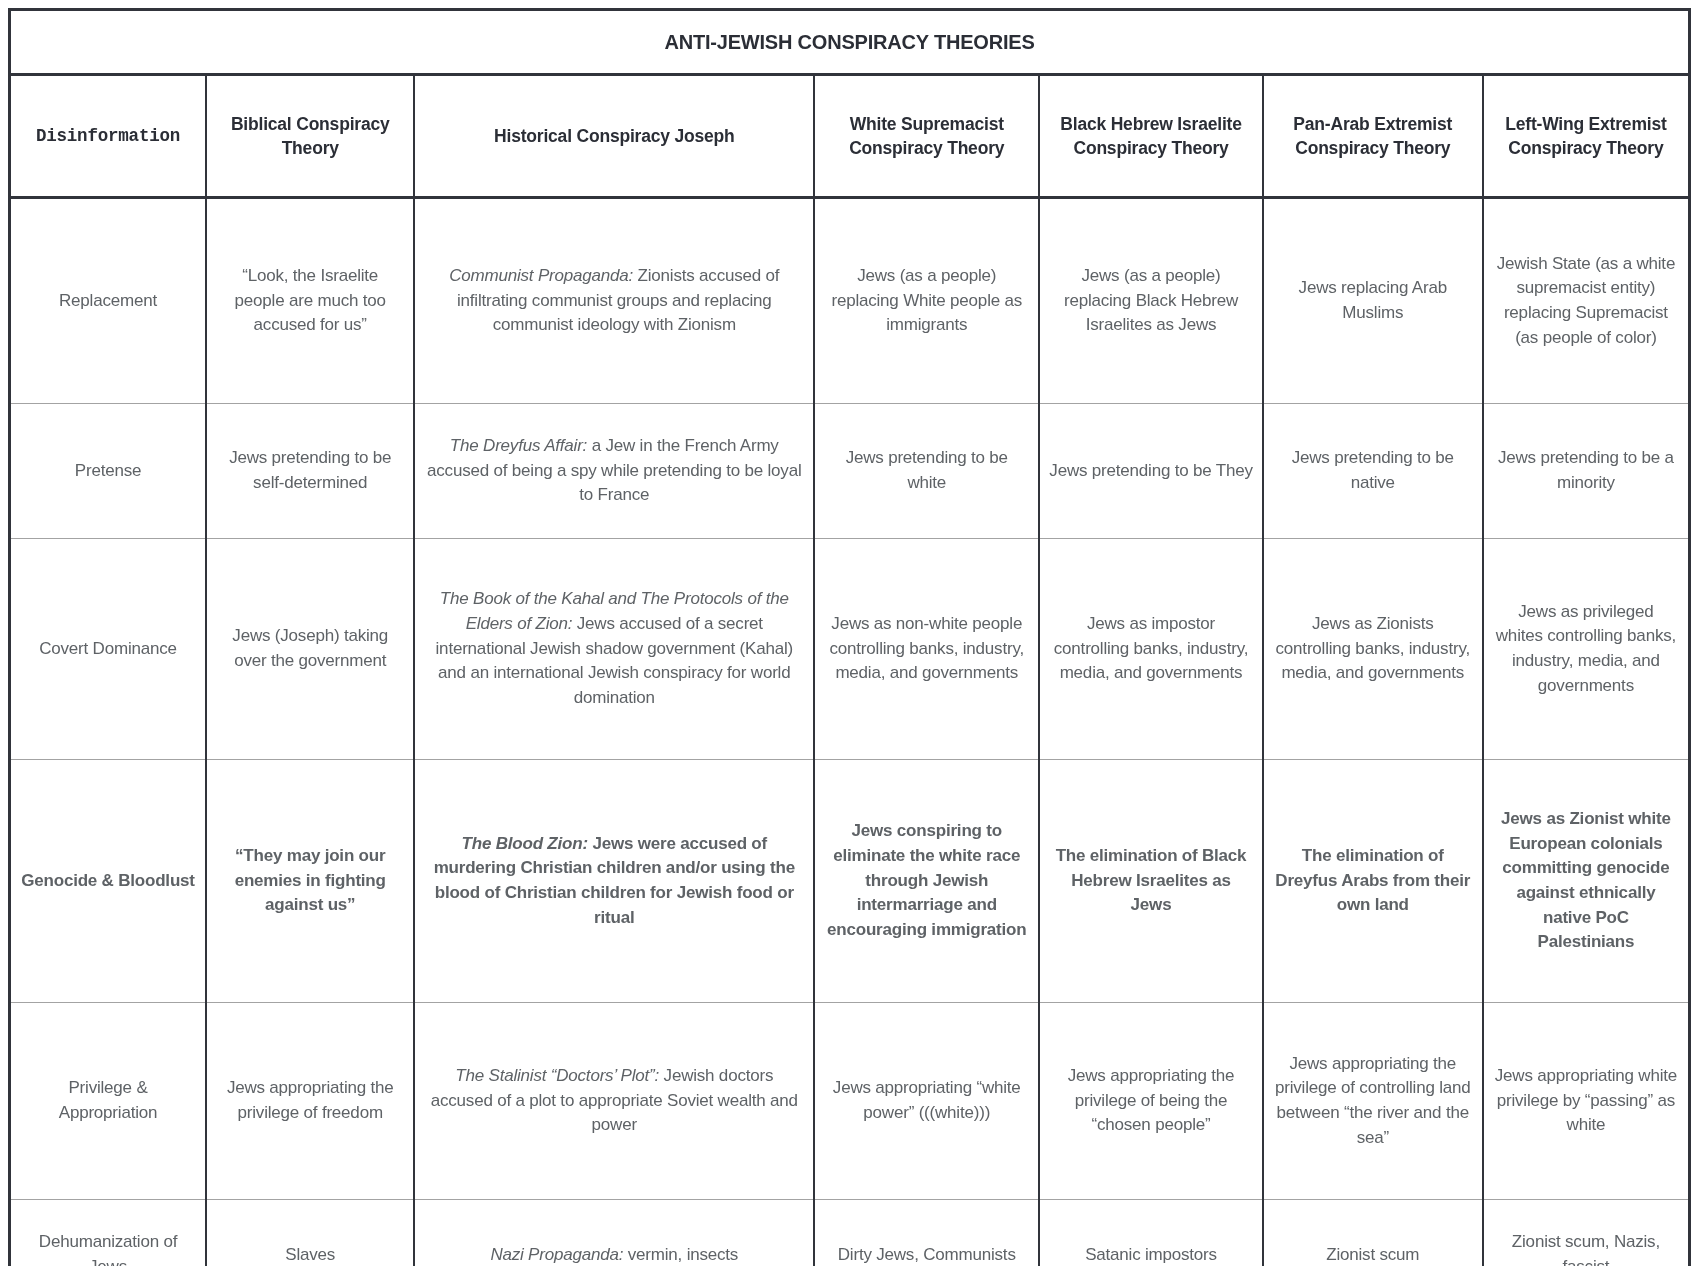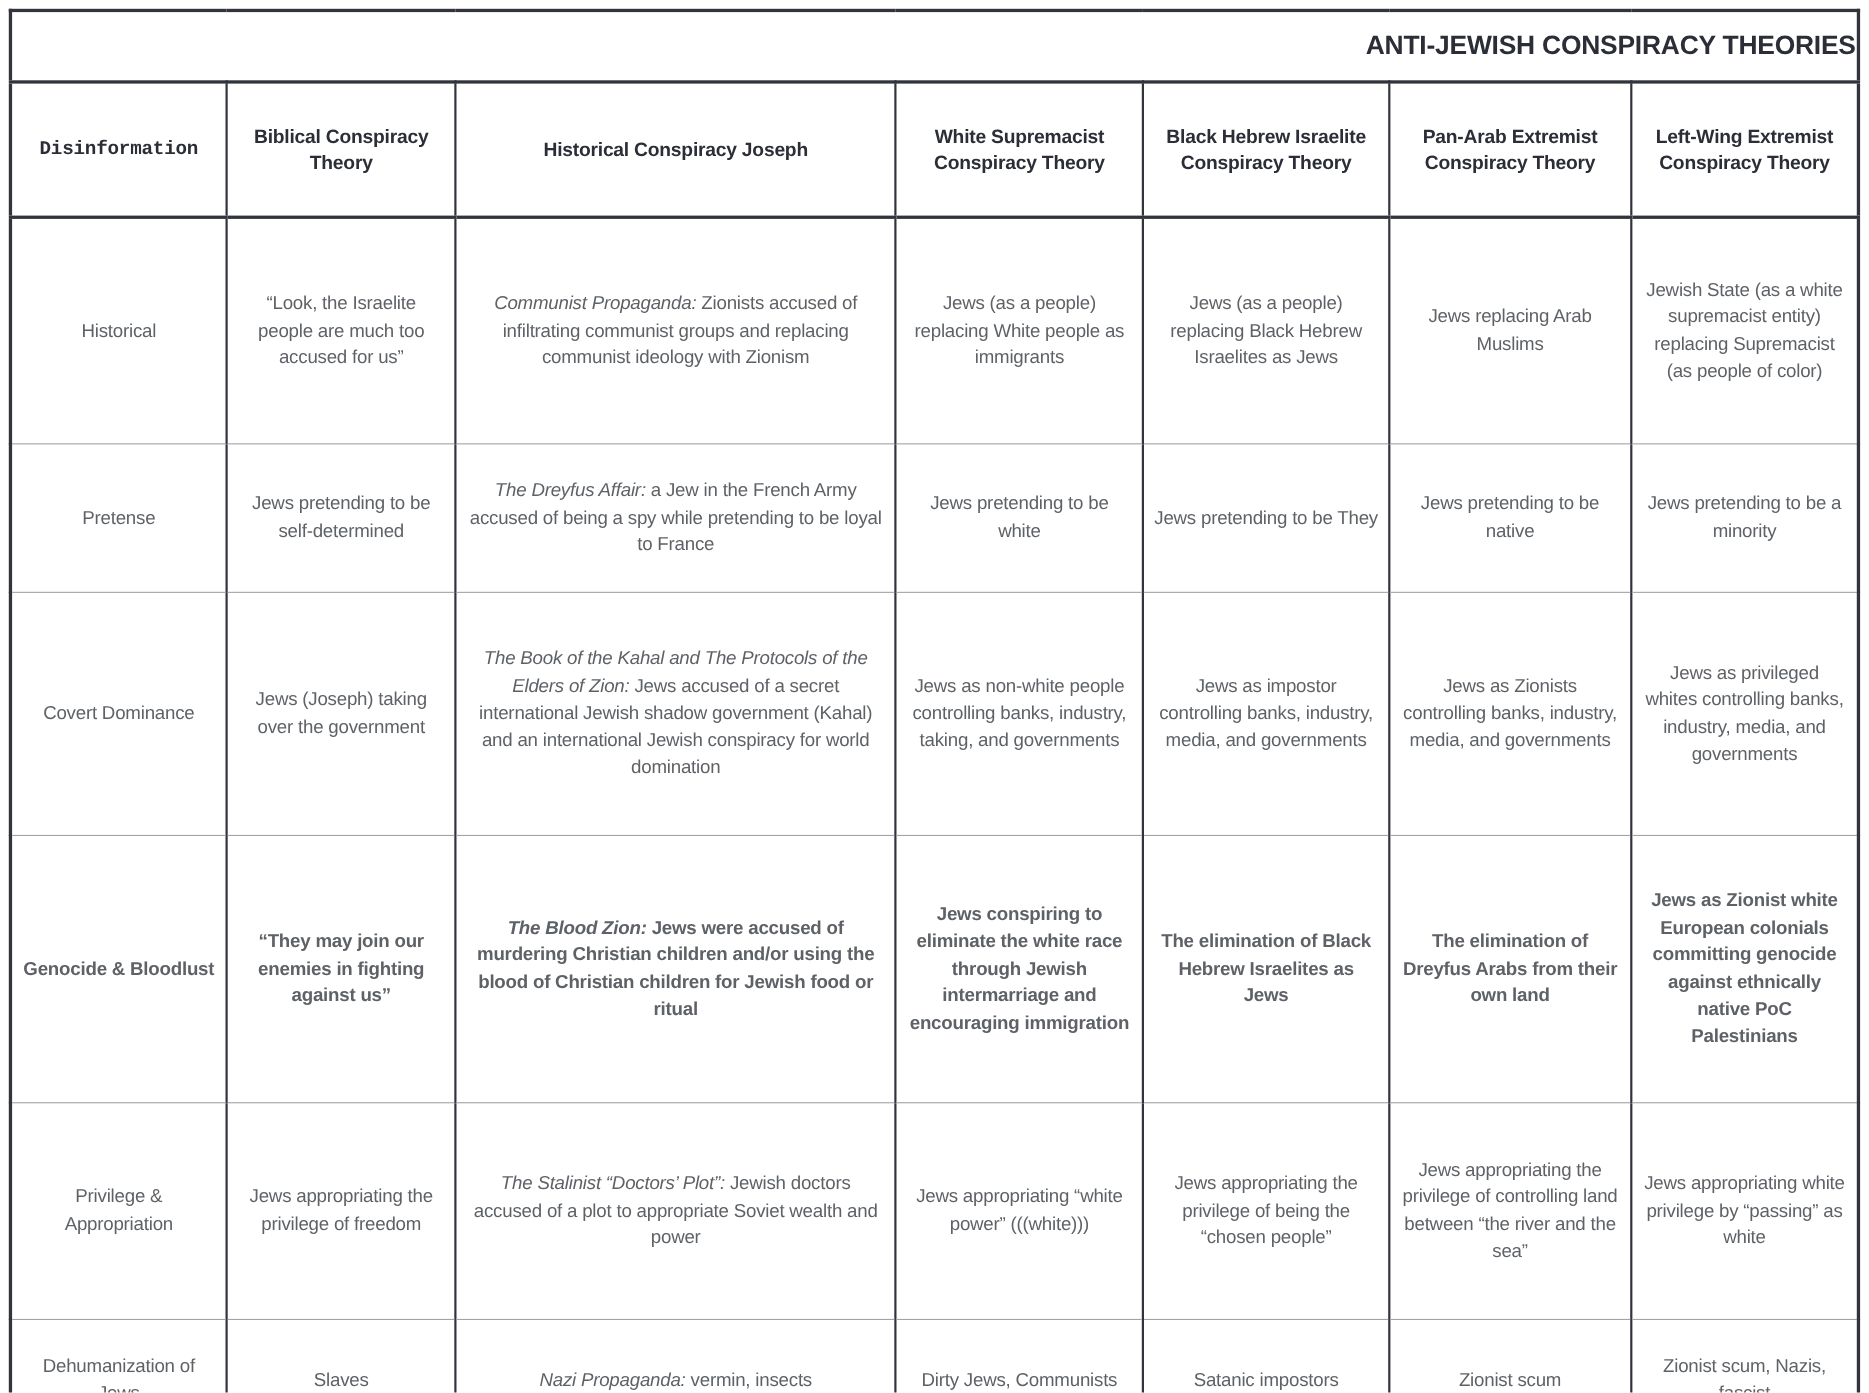--- a/index.html
+++ b/index.html
@@ -17,23 +17,23 @@
     padding: 8px 8px 0 8px;
   }
   table.conspiracy-table {
     width: 1683px;
     border-collapse: collapse;
     table-layout: fixed;
     border: 3px solid #31343b;
   }
   td.title-cell {
     height: 60px;
-    text-align: right;
+    text-align: center;
     vertical-align: middle;
-    font-size: 24px;
+    font-size: 20px;
     font-weight: 700;
     letter-spacing: -0.2px;
     color: #2b2e36;
     border-bottom: 3px solid #31343b;
   }
   th.col-header {
     height: 112px;
     text-align: center;
     vertical-align: middle;
     font-size: 17.5px;
@@ -88,21 +88,21 @@
         <th class="col-header">Disinformation</th>
         <th class="col-header">Biblical Conspiracy Theory</th>
         <th class="col-header">Historical Conspiracy Joseph</th>
         <th class="col-header">White Supremacist Conspiracy Theory</th>
         <th class="col-header">Black Hebrew Israelite Conspiracy Theory</th>
         <th class="col-header">Pan-Arab Extremist Conspiracy Theory</th>
         <th class="col-header">Left-Wing Extremist Conspiracy Theory</th>
       </tr>
 
       <tr class="r1">
-        <td class="row-label">Historical</td>
+        <td class="row-label">Replacement</td>
         <td class="body-cell">“Look, the Israelite people are much too accused for us”</td>
         <td class="body-cell"><span class="lead-italic">Communist Propaganda:</span><span> Zionists accused of infiltrating communist groups and replacing communist ideology with Zionism</span></td>
         <td class="body-cell">Jews (as a people) replacing White people as immigrants</td>
         <td class="body-cell">Jews (as a people) replacing Black Hebrew Israelites as Jews</td>
         <td class="body-cell">Jews replacing Arab Muslims</td>
         <td class="body-cell">Jewish State (as a white supremacist entity) replacing Supremacist (as people of color)</td>
       </tr>
 
       <tr class="r2">
         <td class="row-label">Pretense</td>
@@ -111,21 +111,21 @@
         <td class="body-cell">Jews pretending to be white</td>
         <td class="body-cell">Jews pretending to be They</td>
         <td class="body-cell">Jews pretending to be native</td>
         <td class="body-cell">Jews pretending to be a minority</td>
       </tr>
 
       <tr class="r3">
         <td class="row-label">Covert Dominance</td>
         <td class="body-cell">Jews (Joseph) taking over the government</td>
         <td class="body-cell"><span class="lead-italic">The Book of the Kahal and The Protocols of the Elders of Zion:</span><span> Jews accused of a secret international Jewish shadow government (Kahal) and an international Jewish conspiracy for world domination</span></td>
-        <td class="body-cell">Jews as non-white people controlling banks, industry, taking, and governments</td>
+        <td class="body-cell">Jews as non-white people controlling banks, industry, media, and governments</td>
         <td class="body-cell">Jews as impostor controlling banks, industry, media, and governments</td>
         <td class="body-cell">Jews as Zionists controlling banks, industry, media, and governments</td>
         <td class="body-cell">Jews as privileged whites controlling banks, industry, media, and governments</td>
       </tr>
 
       <tr class="r4">
         <td class="row-label">Genocide &amp; Bloodlust</td>
         <td class="body-cell">“They may join our enemies in fighting against us”</td>
         <td class="body-cell"><span class="lead-italic">The Blood Zion:</span><span> Jews were accused of murdering Christian children and/or using the blood of Christian children for Jewish food or ritual</span></td>
         <td class="body-cell">Jews conspiring to eliminate the white race through Jewish intermarriage and encouraging immigration</td>

